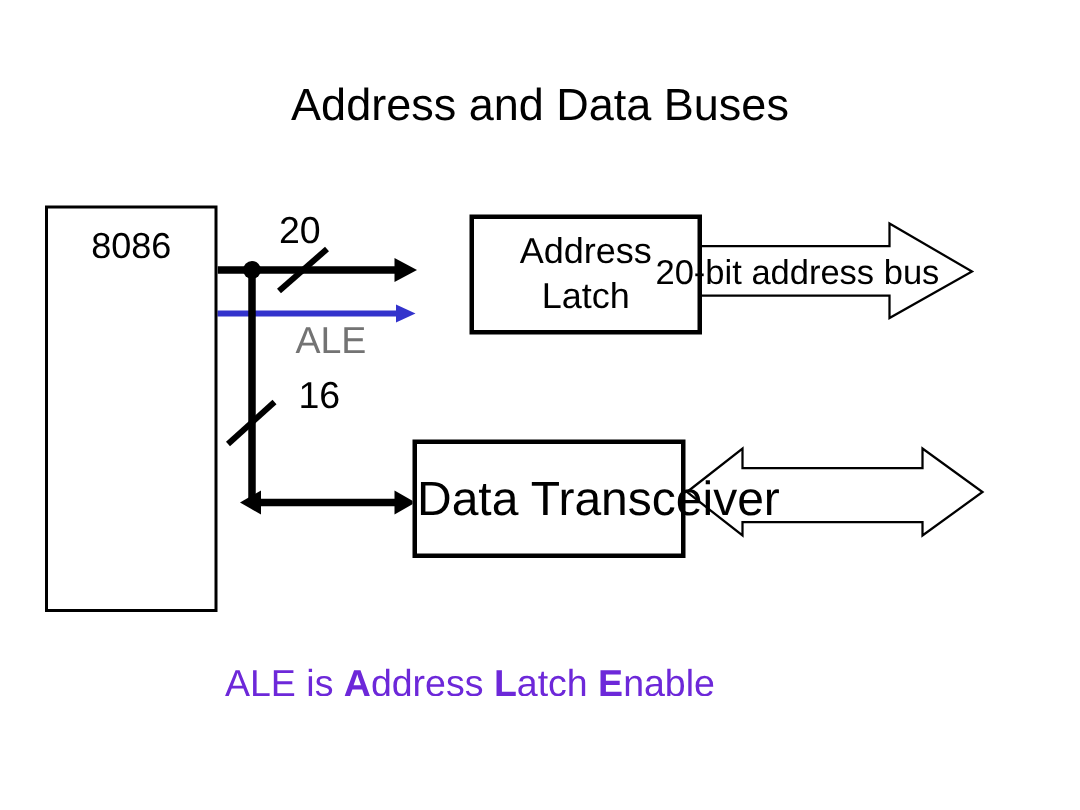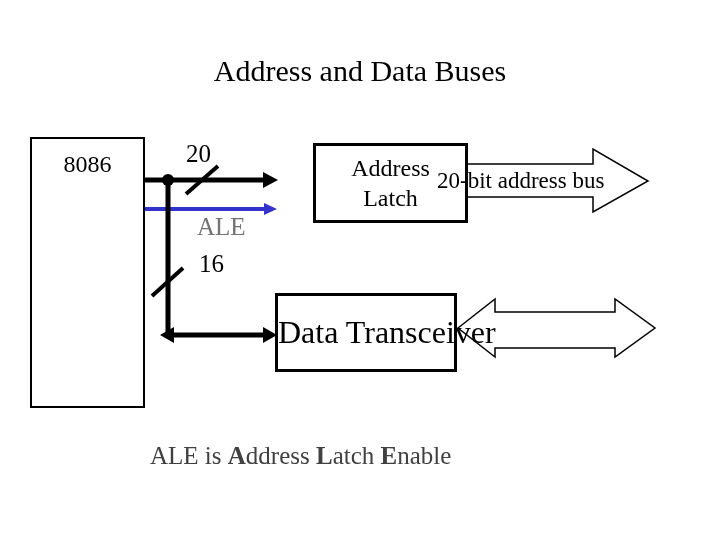--- a/index.html
+++ b/index.html
@@ -6,21 +6,21 @@
     margin: 0;
     padding: 0;
     background: #ffffff;
   }
   .slide {
     position: relative;
     width: 720px;
     height: 464px;
     background: #ffffff;
     overflow: hidden;
-    font-family: Liberation Serif, serif;
+    font-family: Liberation Sans, sans-serif;
     color: #000000;
   }
   .abs { position: absolute; }
   .slide-title {
     left: 0;
     top: 54px;
     width: 720px;
     text-align: center;
     font-size: 30px;
     line-height: 34px;
@@ -87,21 +87,21 @@
     line-height: 26px;
     white-space: nowrap;
   }
   .label-address-bus { left: 437px; top: 168px; }
   .label-data-bus { left: 486px; top: 315px; }
   .caption {
     left: 150px;
     top: 441px;
     font-size: 25px;
     line-height: 30px;
-    color: #404040;
+    color: #6d28d9;
     white-space: nowrap;
   }
   .caption b { font-weight: bold; }
 </style>
 </head>
 <body>
 
 <div class="slide">
 
   <svg class="diagram-layer" viewBox="0 0 720 540" xmlns="http://www.w3.org/2000/svg">

